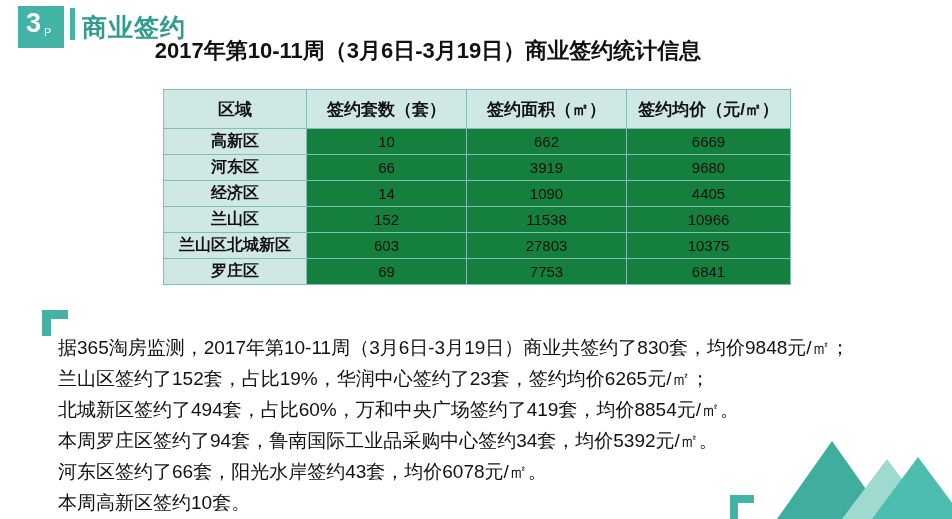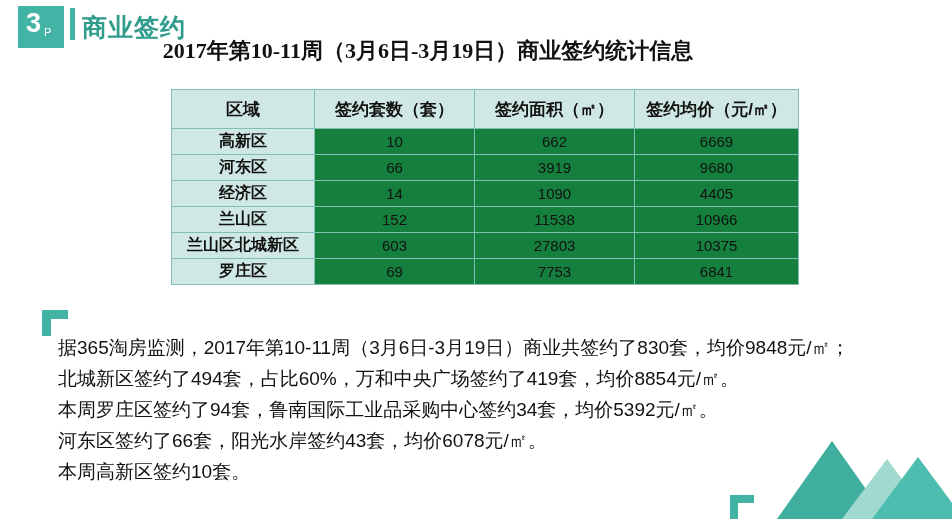--- a/index.html
+++ b/index.html
@@ -71,30 +71,28 @@
   .slide-title {
     position: absolute;
     left: 0;
     top: 36px;
     width: 856px;
     text-align: center;
     font-size: 22px;
     font-weight: bold;
     color: #111111;
     white-space: nowrap;
-    font-family: Liberation Serif, serif;
   }
 
   
   .table-wrap {
     position: absolute;
     left: 163px;
     top: 89px;
     width: 627px;
-    margin-left: 8px;
   }
   table.data {
     border-collapse: collapse;
     width: 627px;
     table-layout: fixed;
   }
   table.data th,
   table.data td {
     border: 1px solid #7fbfb6;
     text-align: center;
@@ -255,20 +253,21 @@
   </table>
 </div>
 
 <div class="corner-mark">
   <div class="bar-h"></div>
   <div class="bar-v"></div>
 </div>
 
 <div class="body-text">
   <p>据365淘房监测，2017年第10-11周（3月6日-3月19日）商业共签约了830套，均价9848元/㎡；</p>
+  <p>兰山区签约了152套，占比19%，华润中心签约了23套，签约均价6265元/㎡；</p>
   <p>北城新区签约了494套，占比60%，万和中央广场签约了419套，均价8854元/㎡。</p>
   <p>本周罗庄区签约了94套，鲁南国际工业品采购中心签约34套，均价5392元/㎡。</p>
   <p>河东区签约了66套，阳光水岸签约43套，均价6078元/㎡。</p>
   <p>本周高新区签约10套。</p>
 </div>
 
 <div class="mountains">
   <svg width="230" height="100" viewBox="0 0 230 100">
     <polygon points="55,100 110,22 165,100" fill="#3fae9f"></polygon>
     <polygon points="120,100 165,40 210,100" fill="#9fd9d0"></polygon>

